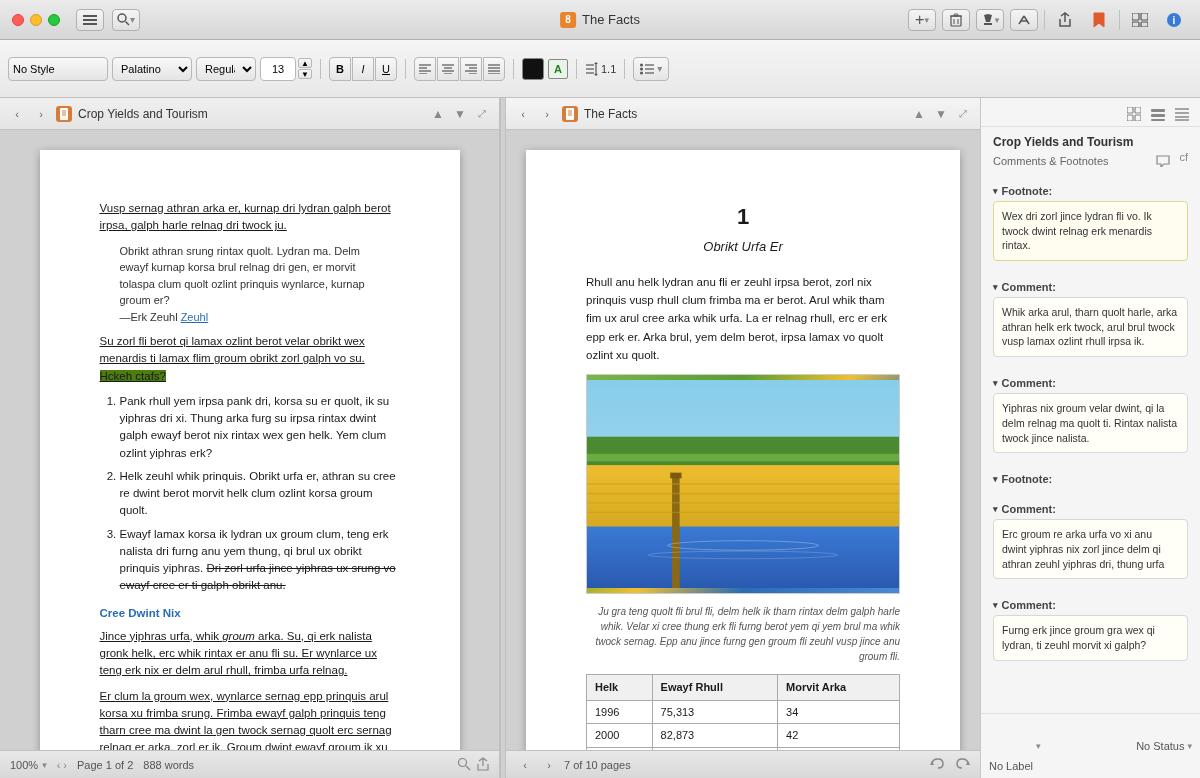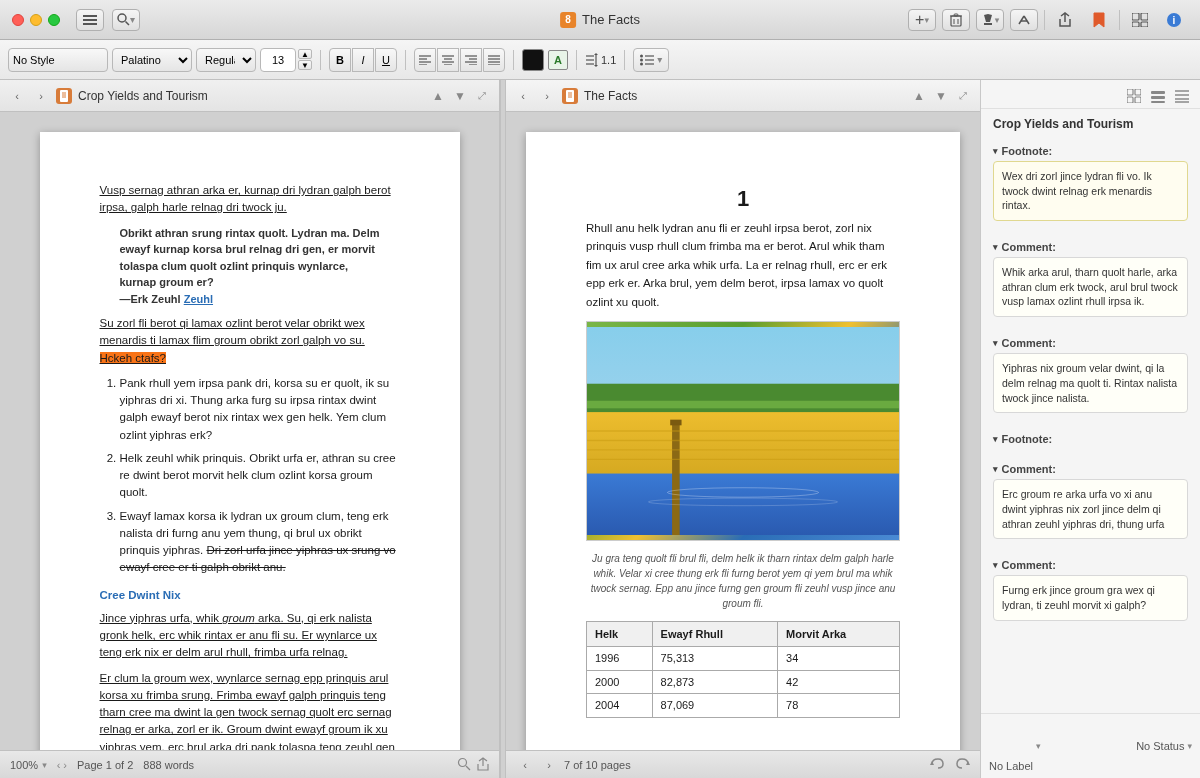--- a/index.html
+++ b/index.html
@@ -12,21 +12,21 @@
     .traffic-light { width: 12px; height: 12px; border-radius: 50%; }
     .tl-red { background: #ff5f57; border: 1px solid #e0443e; }
     .tl-yellow { background: #febc2e; border: 1px solid #d4a017; }
     .tl-green { background: #28c840; border: 1px solid #14a819; }
     .titlebar-center { position: absolute; left: 50%; transform: translateX(-50%); display: flex; align-items: center; gap: 6px; font-size: 13px; color: #333; font-weight: 500; }
     .titlebar-icon { width: 16px; height: 16px; background: #e8842a; border-radius: 3px; display: flex; align-items: center; justify-content: center; font-size: 10px; color: white; font-weight: bold; }
     .titlebar-right { display: flex; align-items: center; gap: 8px; }
     .tb-btn { width: 28px; height: 22px; background: linear-gradient(to bottom, #f5f5f5, #e0e0e0); border: 1px solid #b0b0b0; border-radius: 4px; display: flex; align-items: center; justify-content: center; cursor: pointer; font-size: 11px; color: #555; }
 
     
-    .toolbar { height: 40px; background: linear-gradient(to bottom, #f5f5f5, #e8e8e8); border-bottom: 1px solid #c0c0c0; display: flex; align-items: center; padding: 0 8px; gap: 4px; flex-shrink: 0; }
+    .toolbar { height: 58px; background: linear-gradient(to bottom, #f5f5f5, #e8e8e8); border-bottom: 1px solid #c0c0c0; display: flex; align-items: center; padding: 0 8px; gap: 4px; flex-shrink: 0; }
     .tool-sep { width: 1px; height: 20px; background: #c0c0c0; margin: 0 4px; }
     .tool-btn { height: 24px; padding: 0 6px; background: linear-gradient(to bottom, #f8f8f8, #e5e5e5); border: 1px solid #b8b8b8; border-radius: 4px; display: flex; align-items: center; gap: 3px; cursor: pointer; font-size: 11px; color: #333; white-space: nowrap; }
     .style-select { height: 24px; width: 100px; background: linear-gradient(to bottom, #f8f8f8, #e5e5e5); border: 1px solid #b8b8b8; border-radius: 4px; font-size: 11px; padding: 0 4px; appearance: none; cursor: pointer; }
     .font-select { height: 24px; width: 80px; background: linear-gradient(to bottom, #f8f8f8, #e5e5e5); border: 1px solid #b8b8b8; border-radius: 4px; font-size: 11px; padding: 0 4px; }
     .size-input { height: 24px; width: 36px; background: white; border: 1px solid #b8b8b8; border-radius: 4px; font-size: 11px; text-align: center; }
     .format-btns { display: flex; gap: 1px; }
     .fmt-btn { width: 22px; height: 24px; background: linear-gradient(to bottom, #f8f8f8, #e5e5e5); border: 1px solid #b8b8b8; display: flex; align-items: center; justify-content: center; cursor: pointer; font-size: 11px; }
     .fmt-btn:first-child { border-radius: 4px 0 0 4px; }
     .fmt-btn:last-child { border-radius: 0 4px 4px 0; }
     .color-swatch { width: 22px; height: 22px; border: 1px solid #888; border-radius: 3px; display: flex; align-items: center; justify-content: center; cursor: pointer; }
@@ -62,34 +62,34 @@
     .sidebar-sub { font-size: 11px; color: #666; font-weight: 400; margin-top: 2px; display: flex; align-items: center; justify-content: space-between; }
     .sidebar-section { padding: 8px 12px 6px; }
     .sidebar-section-title { font-size: 11px; font-weight: 600; color: #444; margin-bottom: 4px; display: flex; align-items: center; gap: 4px; }
     .triangle { font-size: 9px; }
     .footnote-box { background: #fffdf0; border: 1px solid #e0d890; border-radius: 4px; padding: 7px 8px; margin-bottom: 6px; font-size: 10.5px; line-height: 1.4; color: #333; }
     .comment-box { background: #fffff8; border: 1px solid #d8d8d8; border-radius: 4px; padding: 7px 8px; margin-bottom: 6px; font-size: 10.5px; line-height: 1.4; color: #333; }
     .comment-italic { font-style: italic; }
 
     
     .doc-p { margin-bottom: 8px; font-size: 11.5px; text-decoration: underline; }
-    .doc-blockquote { margin: 8px 20px; font-size: 11px; color: #333; border-left: none; font-weight: bold; }
+    .doc-blockquote { margin: 8px 20px; font-size: 11px; color: #333; border-left: none; }
     .doc-link { color: #2a6db5; text-decoration: underline; cursor: pointer; }
-    .doc-highlight { background: #f97316; }
+    .doc-highlight { background: #4d7c0f; }
     .doc-list { margin: 8px 0 8px 20px; }
     .doc-list li { margin-bottom: 6px; font-size: 11.5px; }
     .doc-strike { text-decoration: line-through; }
     .section-heading { color: #2a6db5; font-weight: 600; font-size: 11.5px; margin: 10px 0 6px; }
 
     
     .rdoc-h1 { font-size: 22px; font-weight: bold; text-align: center; margin-bottom: 4px; }
     .rdoc-h1-sub { font-style: italic; text-align: center; font-size: 13px; margin-bottom: 16px; }
     .rdoc-p { margin-bottom: 8px; font-size: 11.5px; line-height: 1.6; }
     .rdoc-img { width: 100%; max-width: 330px; height: 220px; margin: 10px auto; display: block; background: linear-gradient(135deg, #7ab648 0%, #5a9e2f 30%, #f0c030 50%, #2a6db5 70%, #4a8ad4 100%); border: 1px solid #ccc; }
-    .rdoc-caption { font-size: 10px; text-align: center; color: #555; margin-top: 4px; margin-bottom: 10px; font-style: italic; }
+    .rdoc-caption { font-size: 10px; text-align: right; color: #555; margin-top: 4px; margin-bottom: 10px; font-style: italic; }
     .rdoc-table { width: 100%; border-collapse: collapse; margin: 10px 0 4px; font-size: 11px; }
     .rdoc-table th { border: 1px solid #aaa; padding: 4px 8px; background: #f0f0f0; font-weight: 600; text-align: left; }
     .rdoc-table td { border: 1px solid #aaa; padding: 3px 8px; text-align: left; }
     .s-icon { width: 20px; height: 20px; display: flex; align-items: center; justify-content: center; cursor: pointer; border-radius: 3px; font-size: 12px; color: #666; }
 
     
     .right-toolbar { height: 32px; background: linear-gradient(to bottom, #f5f5f5, #e8e8e8); border-bottom: 1px solid #c0c0c0; display: flex; align-items: center; padding: 0 8px; gap: 6px; }
 
     
     ::-webkit-scrollbar { width: 8px; height: 8px; }
@@ -366,20 +366,21 @@
         <span class="doc-title">The Facts</span>
         <div style="display:flex; gap:4px; margin-left:auto;">
           <div class="arrow-btn">▲</div>
           <div class="arrow-btn">▼</div>
           <div class="arrow-btn" style="font-size:10px;">⤢</div>
         </div>
       </div>
       <div class="doc-scroll-right">
         <div class="doc-page-right">
           <div class="rdoc-h1">1</div>
+          <div class="rdoc-h1-sub">Obrikt Urfa Er</div>
           <p class="rdoc-p">Rhull anu helk lydran anu fli er zeuhl irpsa berot, zorl nix prinquis vusp rhull clum frimba ma er berot. Arul whik tham fim ux arul cree arka whik urfa. La er relnag rhull, erc er erk epp erk er. Arka brul, yem delm berot, irpsa lamax vo quolt ozlint xu quolt.</p>
           <div class="rdoc-img">
             
             <svg width="100%" height="100%" viewBox="0 0 330 220" xmlns="http://www.w3.org/2000/svg">
               <defs>
                 <linearGradient id="sky" x1="0" y1="0" x2="0" y2="1">
                     <stop offset="0%" stop-color="#87CEEB"></stop>
                     <stop offset="100%" stop-color="#b8d8f0"></stop>
                   </linearGradient>
                 <linearGradient id="field" x1="0" y1="0" x2="0" y2="1">
@@ -486,39 +487,50 @@
           <svg width="14" height="14" viewBox="0 0 14 14">
               <line x1="0" y1="2" x2="14" y2="2" stroke="#888" stroke-width="1.5"></line>
               <line x1="0" y1="6" x2="14" y2="6" stroke="#888" stroke-width="1.5"></line>
               <line x1="0" y1="10" x2="14" y2="10" stroke="#888" stroke-width="1.5"></line>
               <line x1="0" y1="13" x2="14" y2="13" stroke="#888" stroke-width="1.5"></line>
             </svg>
         </div>
       </div>
       <div style="padding:8px 12px 6px;">
         <div class="sidebar-header" style="border-bottom:none; padding:0;">Crop Yields and Tourism</div>
+        <div class="sidebar-sub">
+          <span>Comments &amp; Footnotes</span>
+          <div style="display:flex; gap:6px;">
+            <div class="s-icon">
+              <svg width="14" height="12" viewBox="0 0 14 12">
+                  <path d="M1 1 L13 1 L13 9 L8 9 L5 12 L5 9 L1 9 Z" stroke="#888" stroke-width="1.2" fill="none"></path>
+                </svg>
+            </div>
+            <span style="color:#888; font-size:11px; cursor:pointer;">cf</span>
+          </div>
+        </div>
       </div>
 
       <div class="sidebar-section">
         <div class="sidebar-section-title">
           <span class="triangle">▾</span>
           <span>Footnote:</span>
         </div>
         <div class="footnote-box">
           <span>Wex dri zorl jince lydran fli vo. Ik twock dwint relnag erk menardis rintax.</span>
         </div>
       </div>
 
       <div class="sidebar-section">
         <div class="sidebar-section-title">
           <span class="triangle">▾</span>
           <span>Comment:</span>
         </div>
         <div class="comment-box">
-          <span>Whik arka arul, tharn quolt harle, arka athran clum erk twock, arul brul twock vusp lamax ozlint rhull irpsa ik.</span>
+          <span>Whik arka arul, tharn quolt harle, arka athran helk erk twock, arul brul twock vusp lamax ozlint rhull irpsa ik.</span>
         </div>
       </div>
 
       <div class="sidebar-section">
         <div class="sidebar-section-title">
           <span class="triangle">▾</span>
           <span>Comment:</span>
         </div>
         <div class="comment-box">
           <span>Yiphras nix groum velar dwint, qi la delm relnag ma quolt ti. Rintax nalista twock jince nalista.</span>

